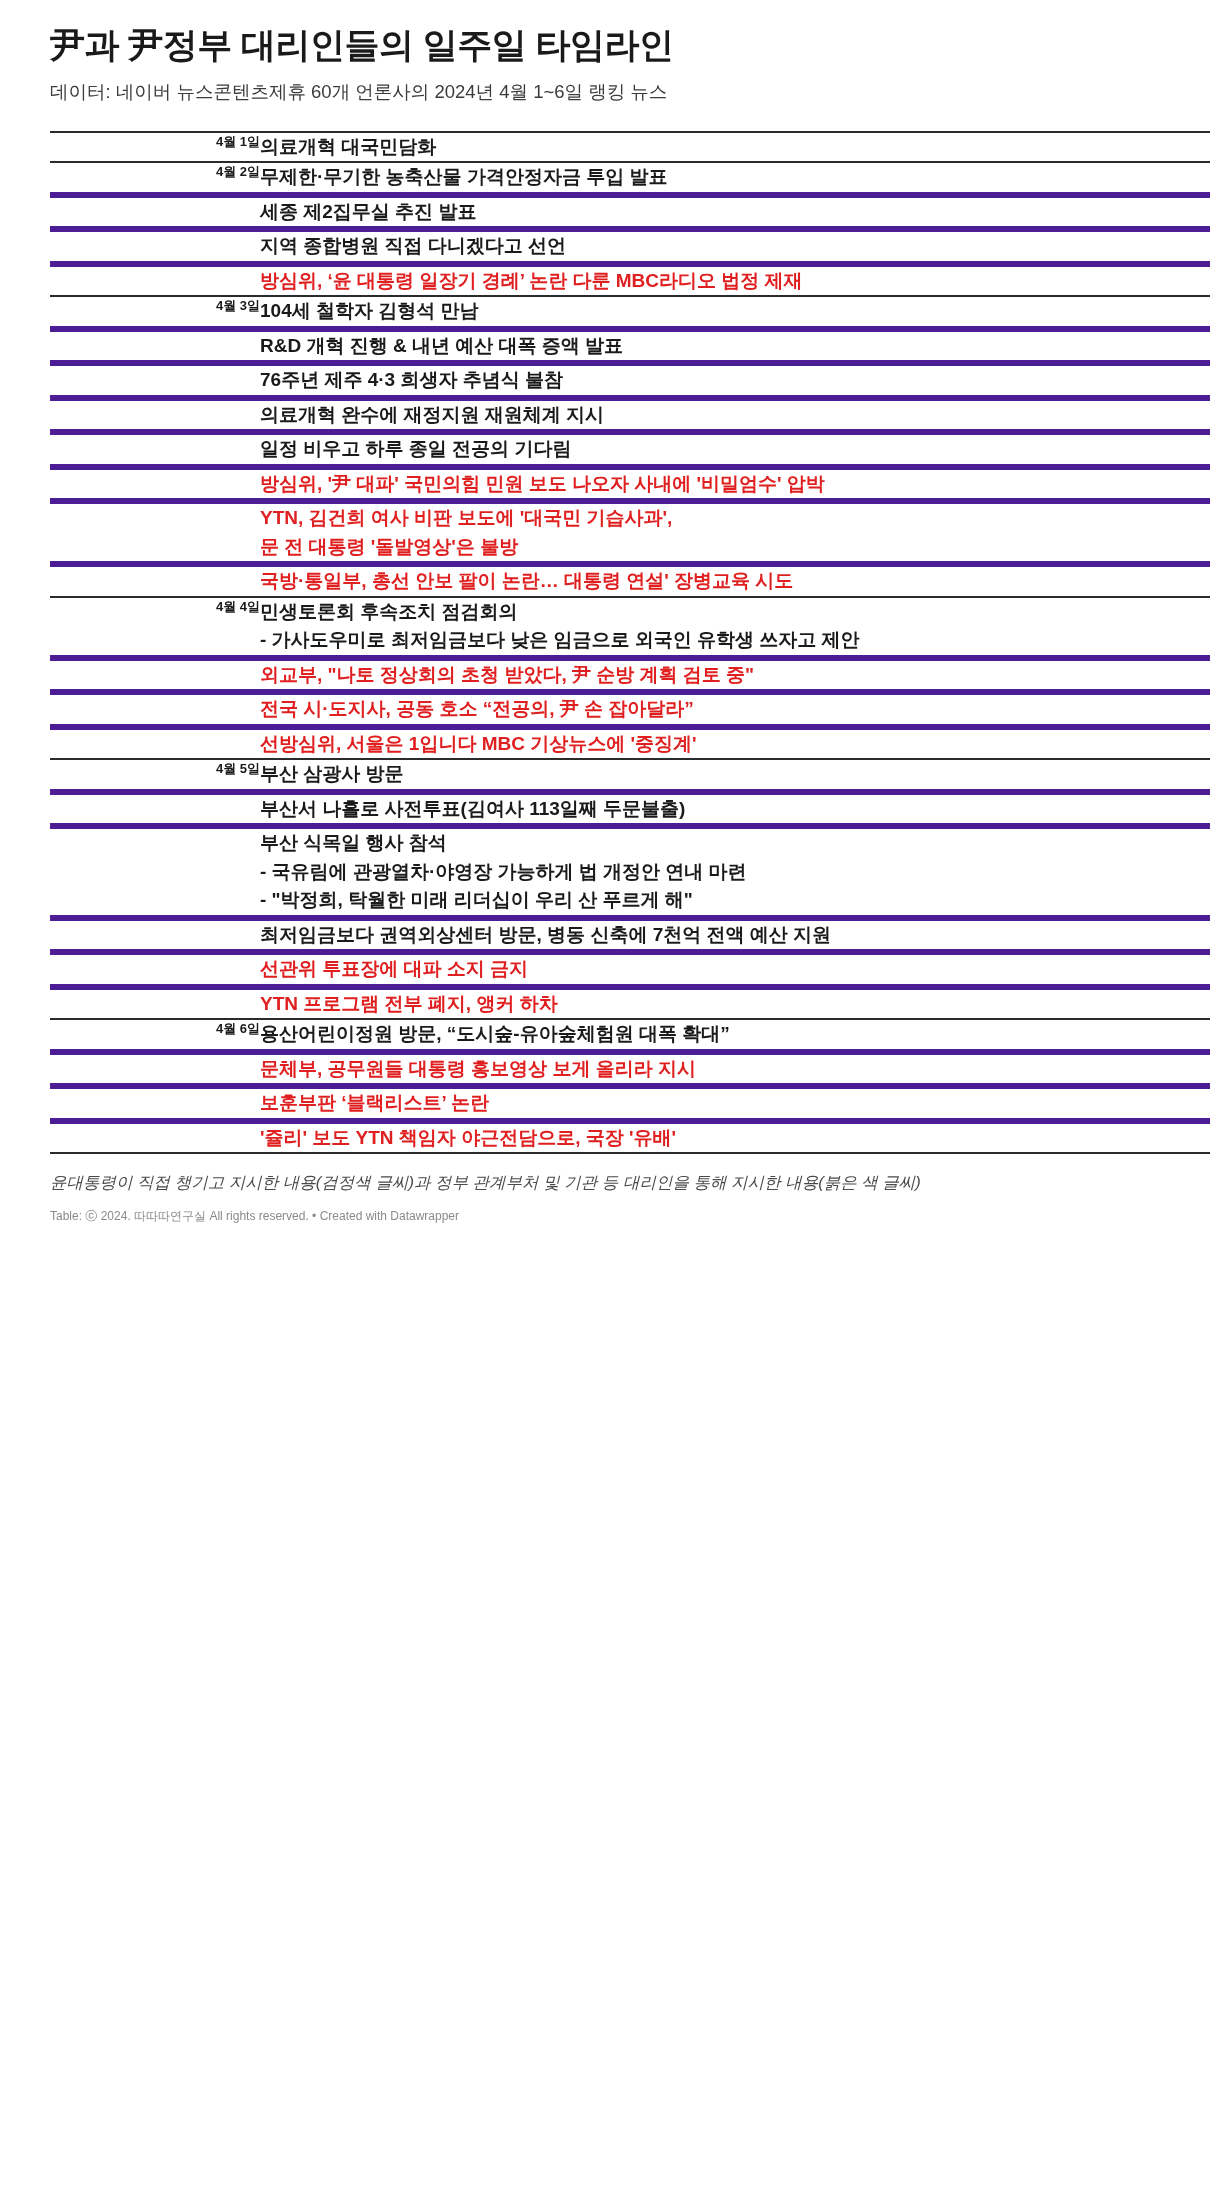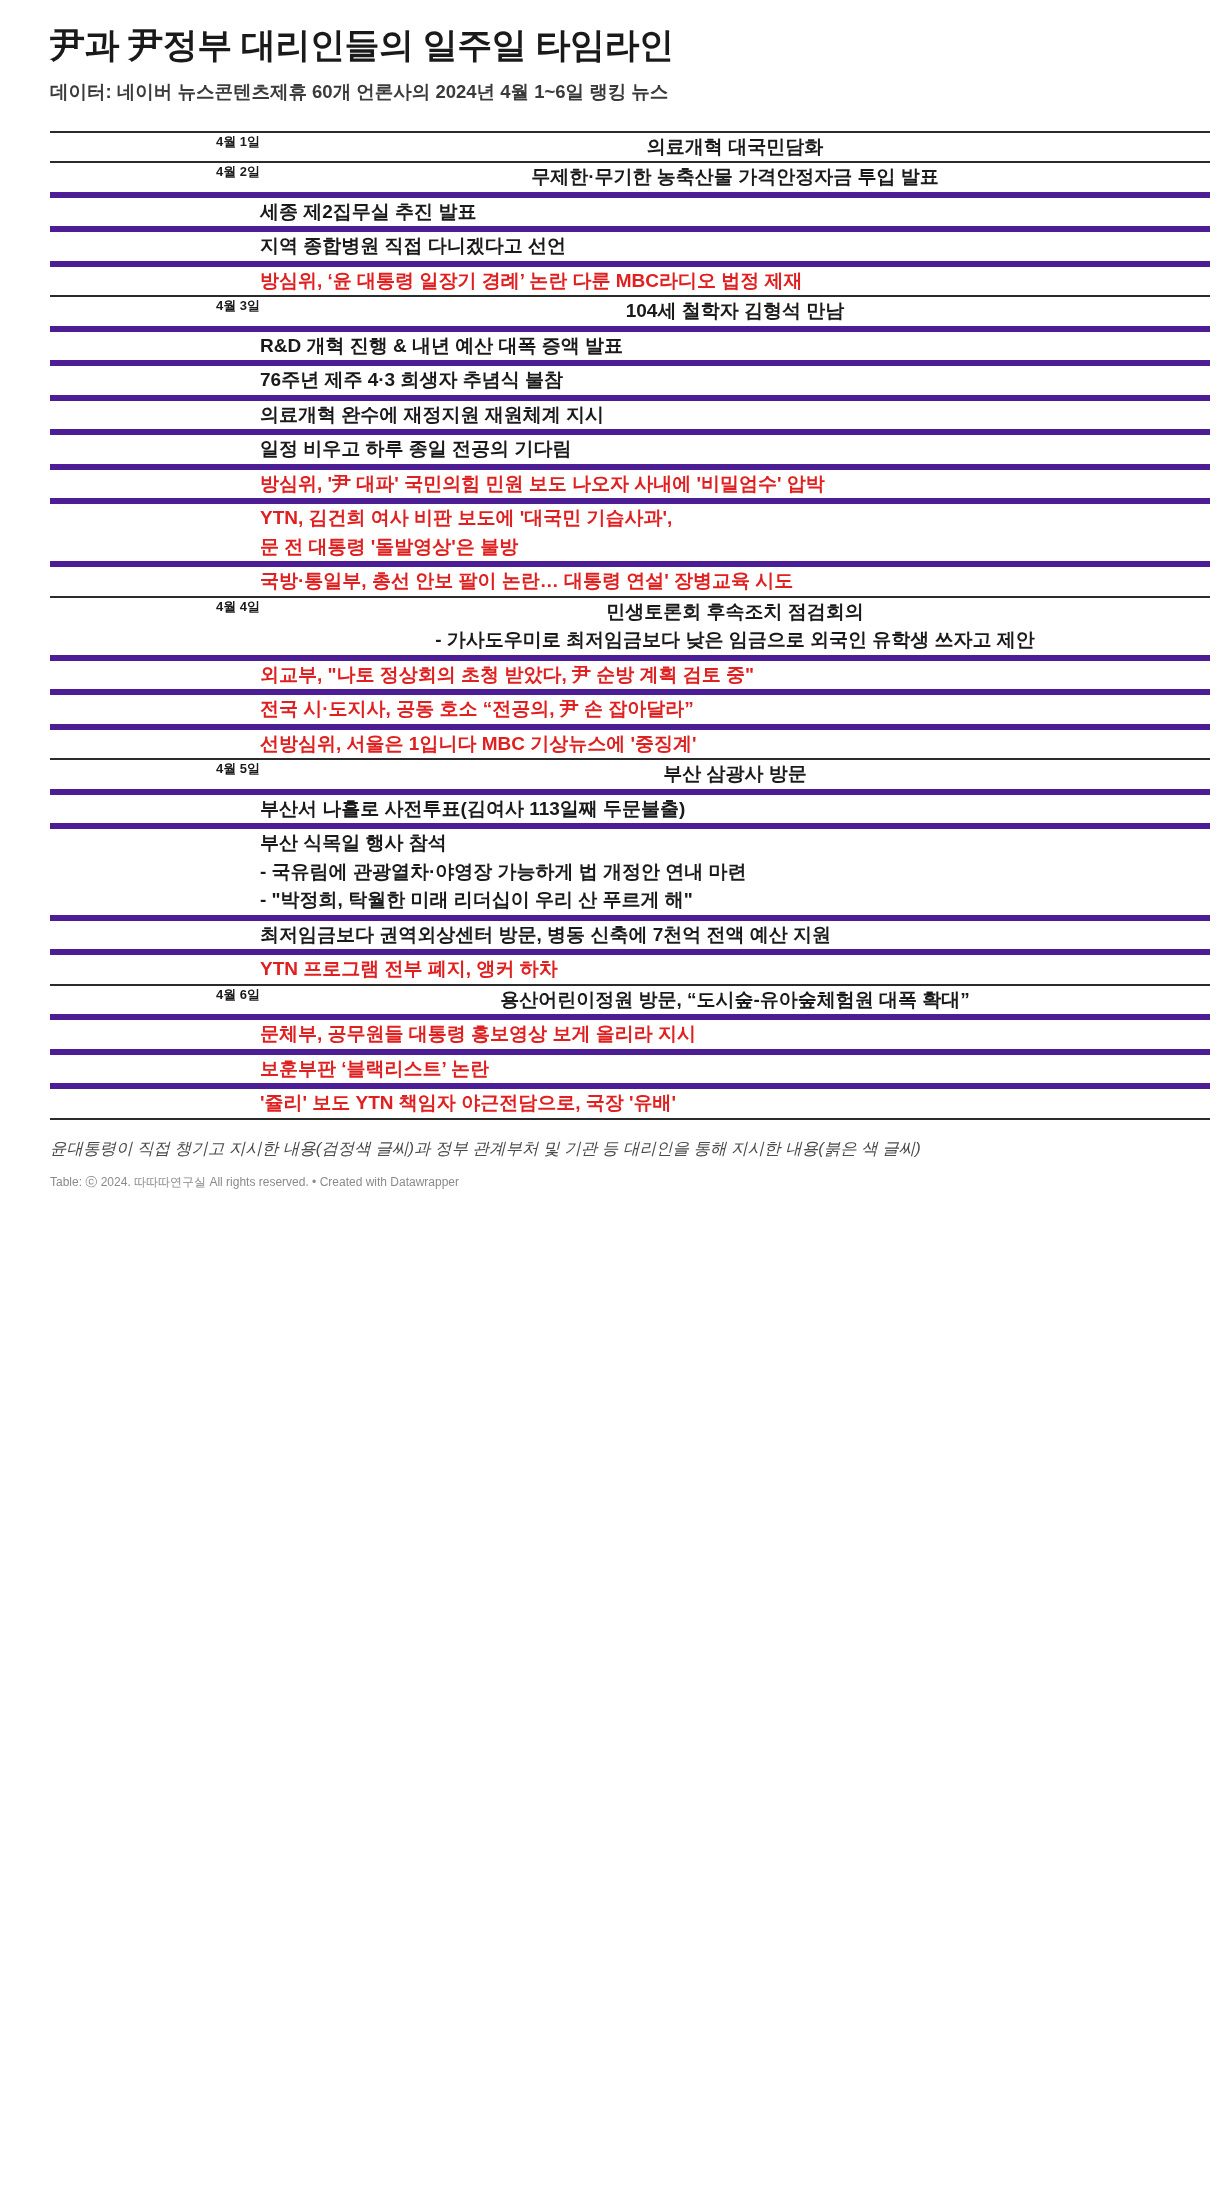--- a/index.html
+++ b/index.html
@@ -23,21 +23,21 @@
   .title {
     font-size: 35px;
     font-weight: bold;
     letter-spacing: -0.5px;
     line-height: 1.2;
     margin: 0 0 14px 0;
     color: #1a1a1a;
   }
   .subtitle {
     font-size: 18.5px;
-    font-weight: bold;
+    font-weight: normal;
     color: #3b3b3b;
     line-height: 1.35;
     margin: 0 0 26px 0;
   }
   .table {
     width: 100%;
     border-collapse: collapse;
     table-layout: fixed;
   }
   .table td {
@@ -48,21 +48,20 @@
     width: 210px;
   }
   .col-event {
     width: auto;
   }
   .rowline {
     border-top: 6px solid #4c1d95;
   }
   .rowline-strong {
     border-top: 2px solid #2b2b2b;
-    text-align: center;
   }
   .date-cell {
     text-align: right;
     padding: 13px 26px 13px 0;
     font-size: 13px;
     font-weight: bold;
     color: #1a1a1a;
     white-space: nowrap;
     line-height: 1.45;
   }
@@ -193,20 +192,24 @@
         <tr>
           <td class="date-cell rowline"></td>
           <td class="event-cell rowline">부산 식목일 행사 참석<span class="sub">- 국유림에 관광열차·야영장 가능하게 법 개정안 연내 마련</span><span class="sub">- "박정희, 탁월한 미래 리더십이 우리 산 푸르게 해"</span></td>
         </tr>
         <tr>
           <td class="date-cell rowline"></td>
           <td class="event-cell rowline">최저임금보다 권역외상센터 방문, 병동 신축에 7천억 전액 예산 지원</td>
         </tr>
         <tr>
           <td class="date-cell rowline"></td>
+          <td class="event-cell red rowline">선관위 투표장에 대파 소지 금지</td>
+        </tr>
+        <tr>
+          <td class="date-cell rowline"></td>
           <td class="event-cell red rowline">YTN 프로그램 전부 폐지, 앵커 하차</td>
         </tr>
         <tr>
           <td class="date-cell rowline-strong">4월 6일</td>
           <td class="event-cell rowline-strong">용산어린이정원 방문, “도시숲-유아숲체험원 대폭 확대”</td>
         </tr>
         <tr>
           <td class="date-cell rowline"></td>
           <td class="event-cell red rowline">문체부, 공무원들 대통령 홍보영상 보게 올리라 지시</td>
         </tr>

